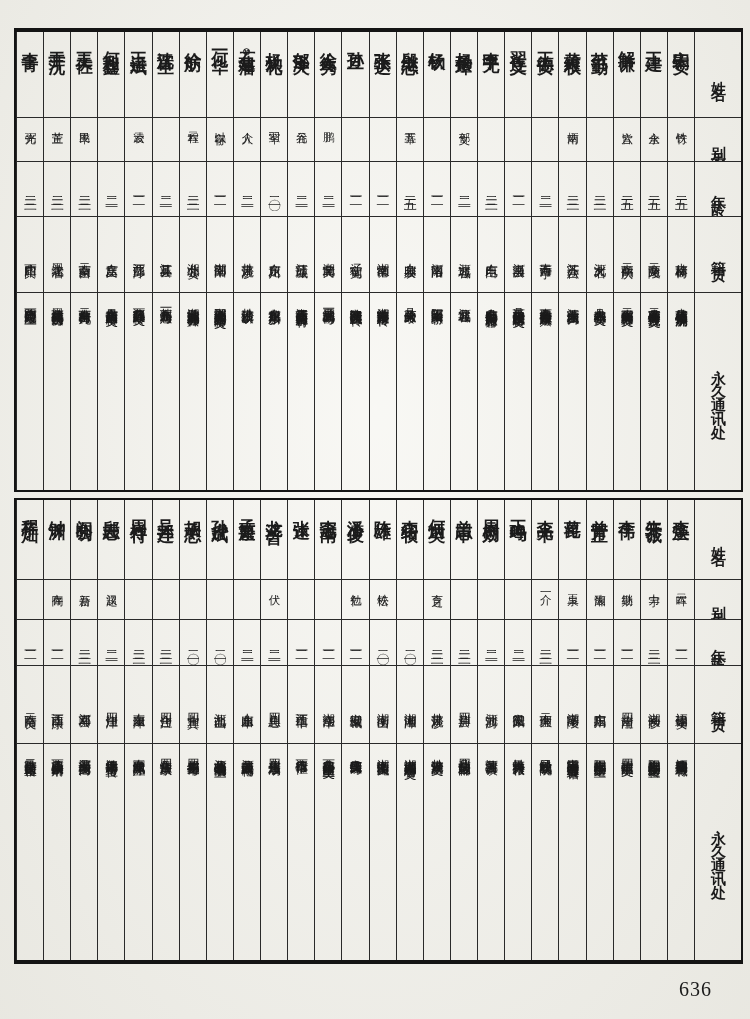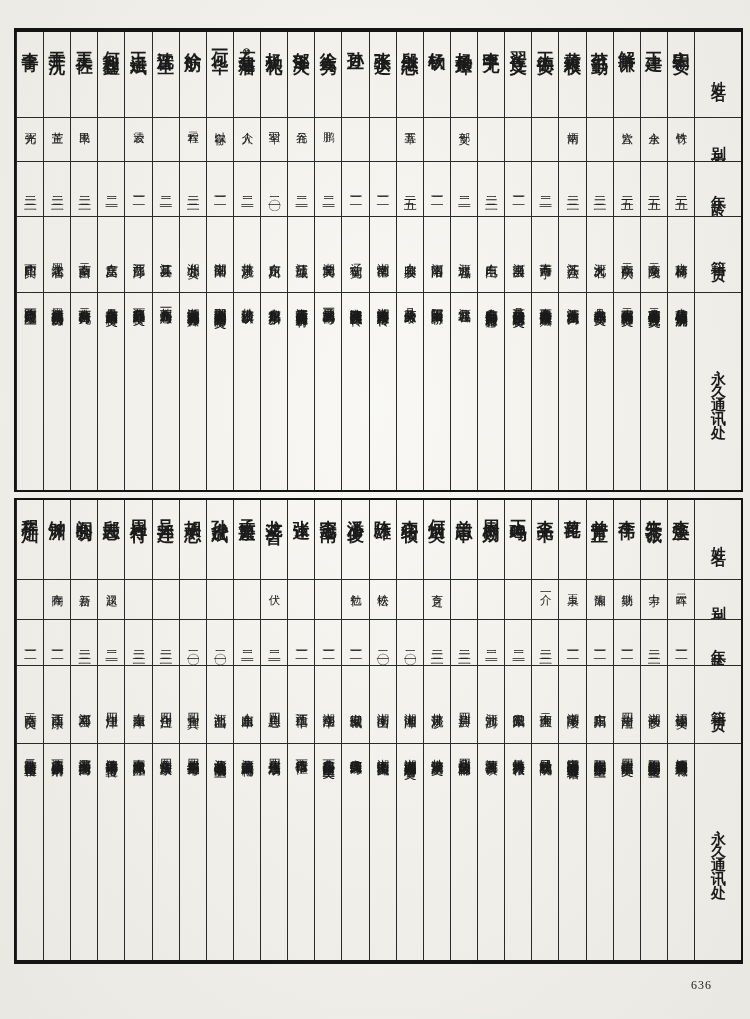--- a/index.html
+++ b/index.html
@@ -46,21 +46,21 @@
   .al{font-size:11.5px;letter-spacing:1px;padding-top:5px;}
   .ag{font-size:13px;letter-spacing:2px;}
   .nt{font-size:12.5px;letter-spacing:1px;}
   .ad{font-size:12.5px;letter-spacing:0.5px;padding-top:5px;}
   .note{font-size:9px;letter-spacing:0;}
   .hl{font-size:15px;font-weight:700;letter-spacing:6px;padding-top:0;}
   .hl-center{align-items:center;}
   .hl-addr{letter-spacing:14px;}
   .pageno{
     position:absolute;right:38px;top:978px;
-    font-size:12px;letter-spacing:1px;
+    font-size:20px;letter-spacing:1px;
     font-family:"Liberation Serif","DejaVu Serif",serif;
   }
 </style>
 </head>
 <body>
 
 <div class="page">
   <div class="dirtable t-top" id="table-top">
       <div class="col hcol">
         <div class="c c-name hl-center">

